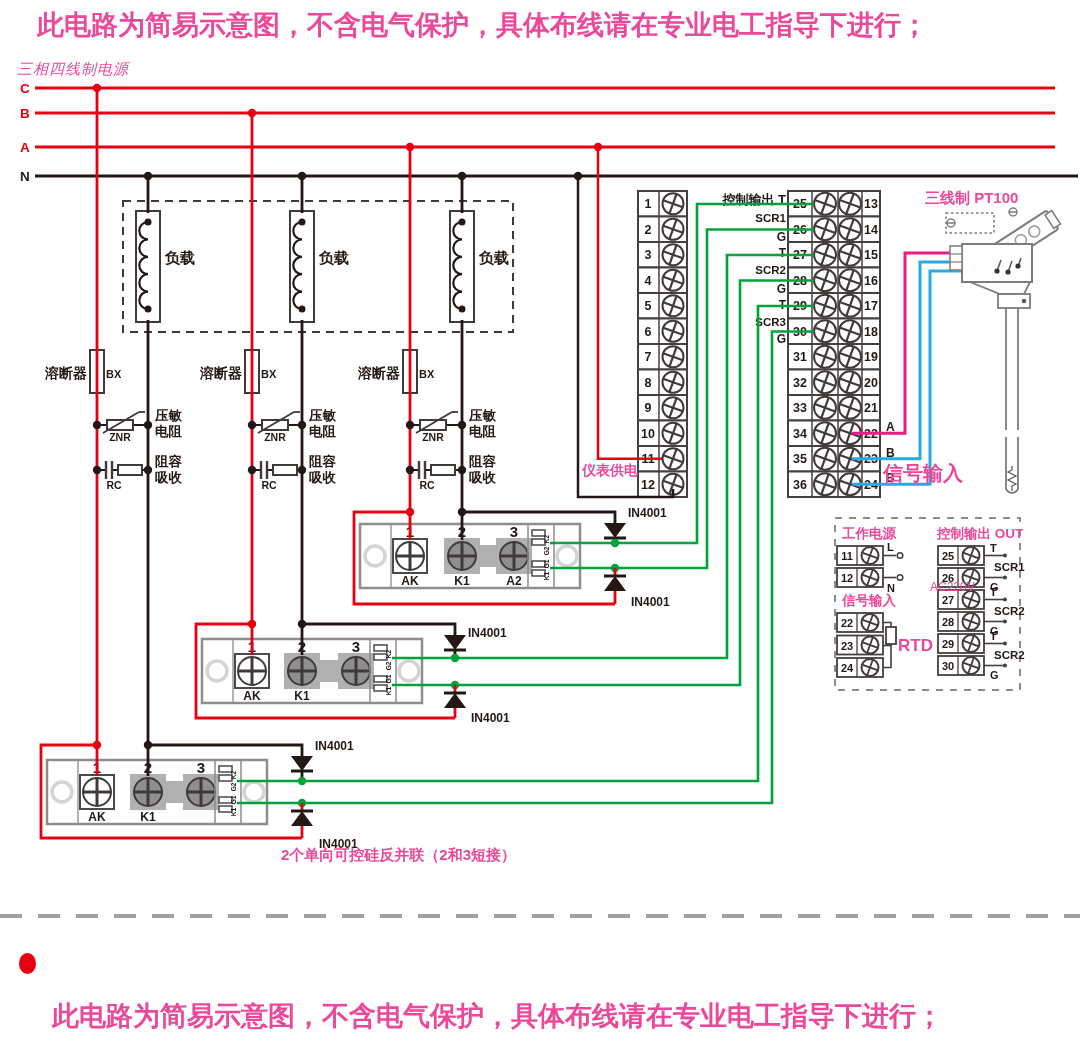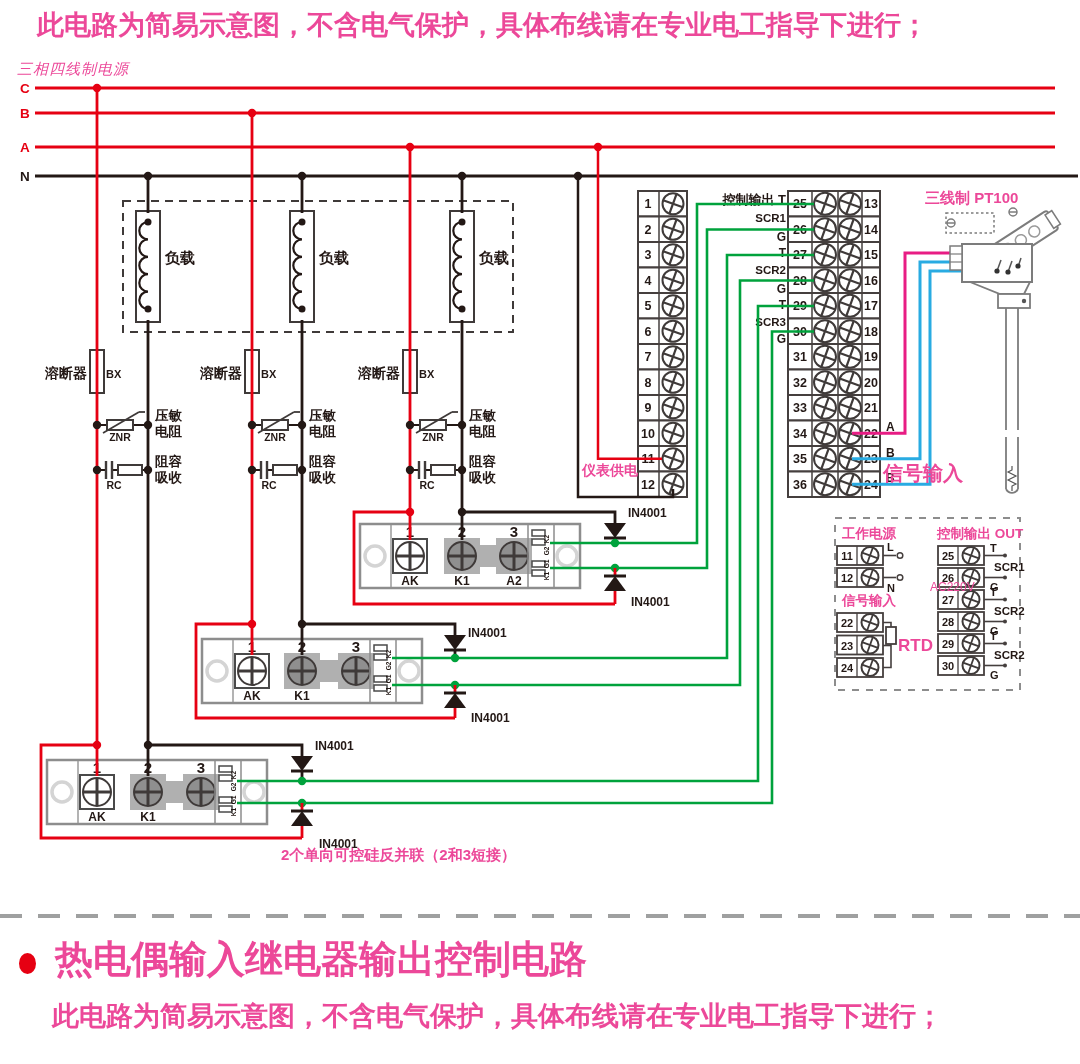--- a/index.html
+++ b/index.html
@@ -756,15 +756,14 @@
   <div class="lbl" style="left:925px;top:189px;font-size:15px;">三线制 PT100</div>
   <div class="lbl" style="left:842px;top:526px;font-size:13.5px;">工作电源</div>
   <div class="lbl" style="left:930px;top:557px;font-size:12px;font-weight:normal;margin-top:24px;">AC220V</div>
   <div class="lbl" style="left:842px;top:593px;font-size:13.5px;">信号输入</div>
   <div class="lbl" style="left:898px;top:636px;font-size:17px;">RTD</div>
   <div class="lbl" style="left:937px;top:526px;font-size:13.5px;">控制输出 OUT</div>
   <div class="lbl" style="left:281px;top:846px;font-size:15px;">2个单向可控硅反并联（2和3短接）</div>
 
   <div class="divider"></div>
   <div class="bullet"></div>
-  <div class="lbl" style="left:55px;top:938px;font-size:38px;">热电偶输入继电器输出控制电路</div>
   <div class="lbl" style="left:52px;top:1001px;font-size:27px;">此电路为简易示意图，不含电气保护，具体布线请在专业电工指导下进行；</div>
 </div>
 
 </body></html>

